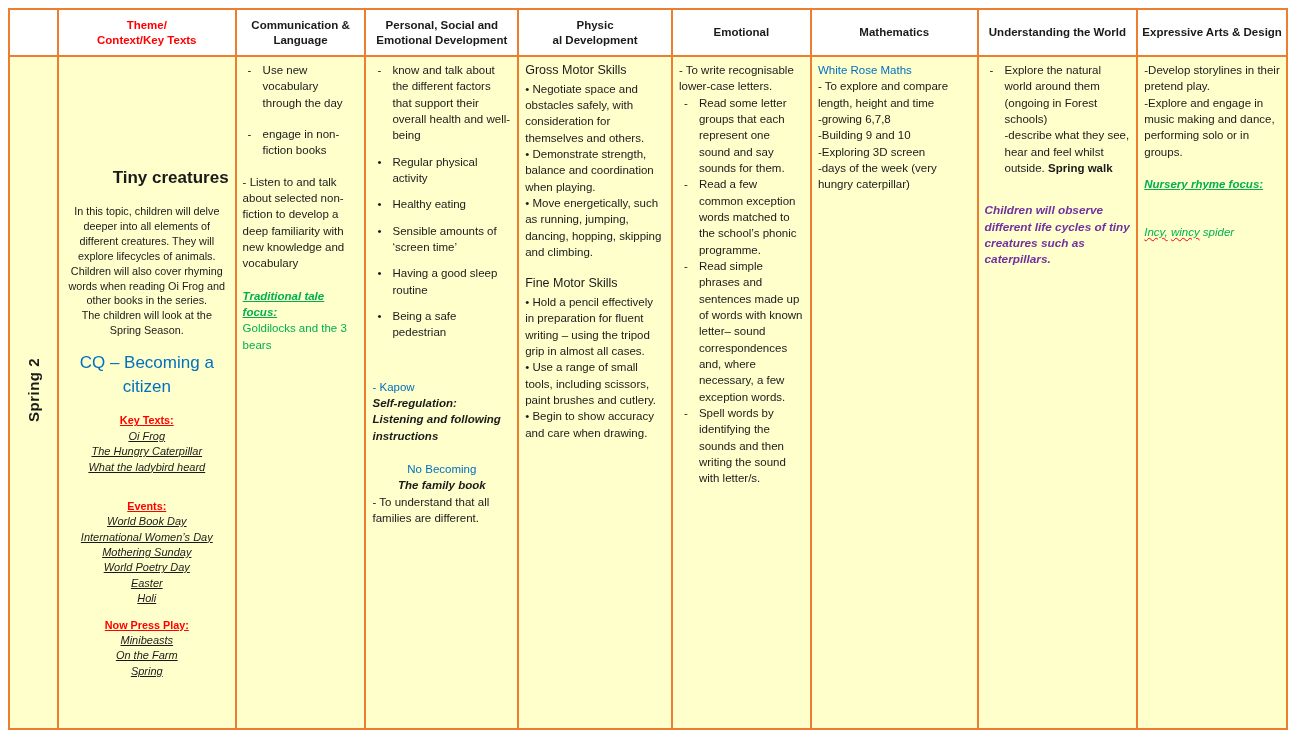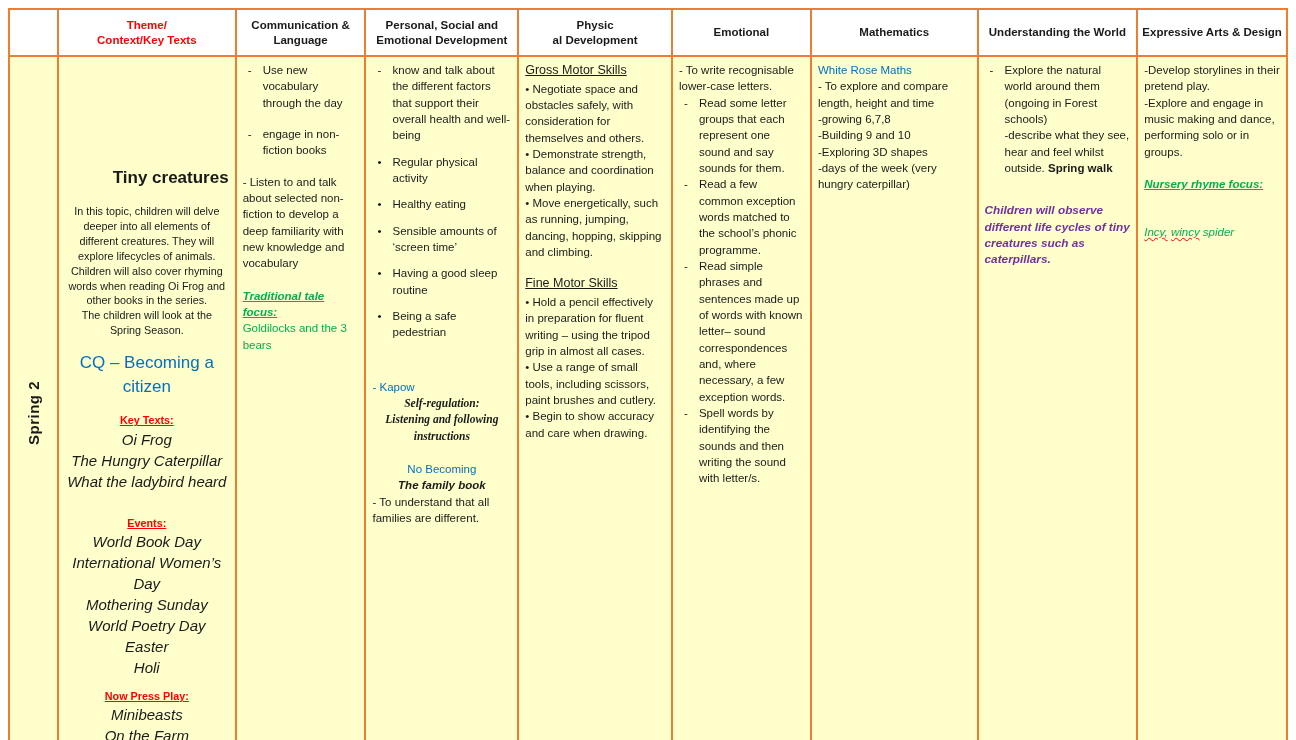--- a/index.html
+++ b/index.html
@@ -26,38 +26,38 @@
     font-weight:bold;font-size:15px;display:inline-block;letter-spacing:.5px;
   }
   
   .theme-cell{text-align:center;}
   .theme-title{font-size:17px;font-weight:bold;margin:104px 0 14px 0;text-align:right;}
   .theme-intro{font-size:10.8px;line-height:1.38;white-space:pre-line;margin:0 1px 13px 1px;}
   .cq-line{color:var(--blue);font-size:17px;margin-bottom:14px;}
   .theme-lists{text-align:center;padding:0 2px;}
   .red-heading{color:var(--red);font-weight:bold;text-decoration:underline;font-size:10.8px;margin-top:11px;}
   .red-heading.first{margin-top:0;}
-  .italic-line{font-style:italic;font-size:15px;line-height:1.4;}
+  .italic-line{font-style:italic;font-size:11px;line-height:1.4;text-decoration:underline;}
   
   .hli{display:flex;margin-bottom:0;}
   .hli .marker{flex:none;width:20px;padding-left:5px;}
   .hli .htext{flex:1;}
   .gap-after{margin-bottom:15px;}
   .gap-after-sm{margin-bottom:10px;}
   
   .plain-par{margin:0;}
   .green-heading{color:var(--green);font-style:italic;font-weight:bold;text-decoration:underline;margin-top:16px;}
   .green-text{color:var(--green);}
   
   .kapow-label{color:var(--blue);margin-top:38px;}
-  .center-boldital{font-weight:bold;font-style:italic;text-align:center;white-space:pre-line;font-family:Liberation Serif, serif;}
+  .center-boldital{font-weight:bold;font-style:italic;text-align:left;white-space:pre-line;}
   .no-outsiders{color:var(--blue);text-align:center;margin-top:17px;}
   .family-book{font-weight:bold;font-style:italic;text-align:center;}
   
-  .ul-heading{text-decoration:underline;font-size:12.5px;margin-bottom:1px;}
+  .ul-heading{font-size:12.5px;margin-bottom:1px;}
   .pd-par{margin:0;}
   .pd-gap{margin-top:15px;}
   
   .maths-heading{color:var(--blue);text-align:left;}
   .maths-line{margin:0;}
   
   .pre-line{white-space:pre-line;}
   .bold-inline{font-weight:bold;}
   .purple-par{color:var(--purple);font-weight:bold;font-style:italic;margin-top:26px;font-size:11.8px;line-height:1.38;}
   
@@ -203,21 +203,21 @@
         <span class="marker">-</span>
         <span class="htext">Spell words by identifying the sounds and then writing the sound with letter/s.</span>
       </div>
     </td>
 
     <td class="body-cell">
       <div class="maths-heading">White Rose Maths</div>
       <div class="maths-line"> - To explore and compare length, height and time</div>
       <div class="maths-line">-growing 6,7,8</div>
       <div class="maths-line">-Building 9 and 10</div>
-      <div class="maths-line">-Exploring 3D shapes</div>
+      <div class="maths-line">-Exploring 3D screen</div>
       <div class="maths-line">-days of the week (very hungry caterpillar)</div>
     </td>
 
     <td class="body-cell">
       <div class="hli">
         <span class="marker">-</span>
         <span class="htext"><span class="pre-line">Explore the natural world around them (ongoing in Forest schools)
 -describe what they see, hear and feel whilst outside.</span> <span class="bold-inline">Spring walk</span></span>
       </div>
       <div class="purple-par">Children will observe different life cycles of tiny creatures such as caterpillars.</div>

